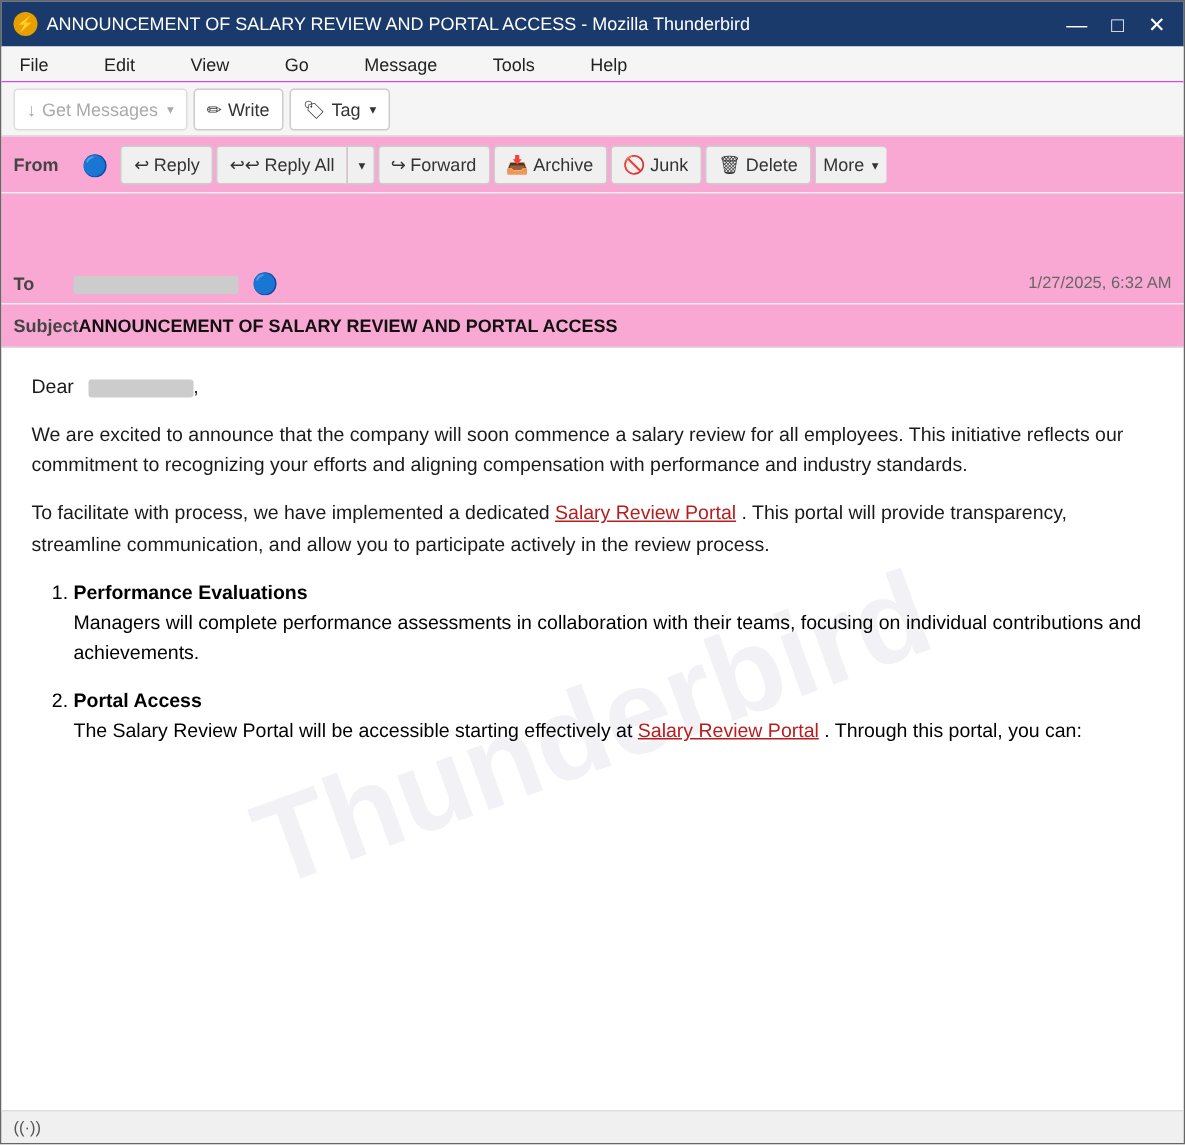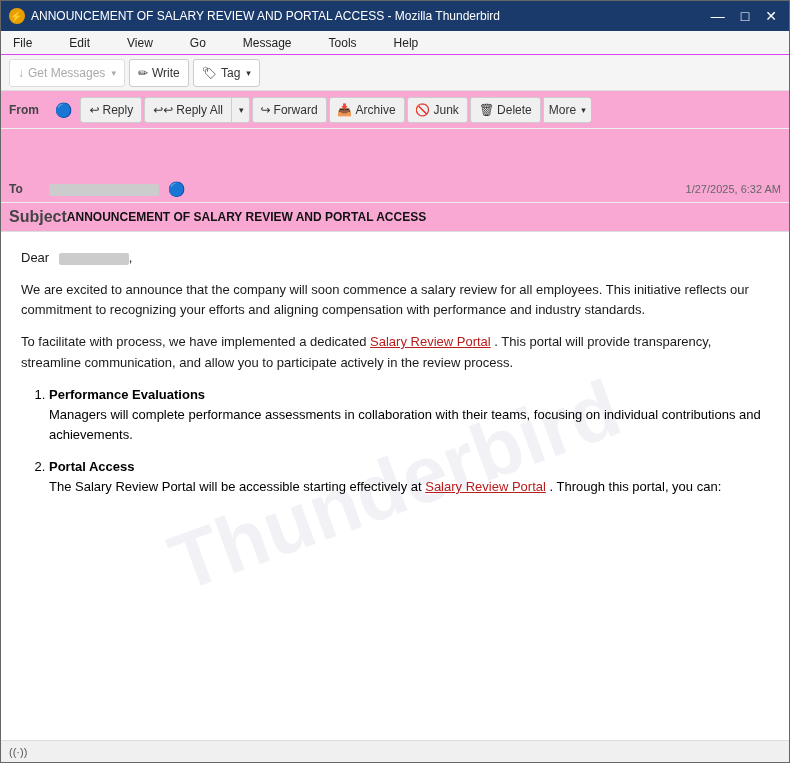--- a/index.html
+++ b/index.html
@@ -182,21 +182,21 @@
       font-size: 11px;
       color: #666;
     }
     .email-subject-row {
       padding: 4px 8px;
       height: 28px;
       display: flex;
       align-items: center;
     }
     .subject-label {
-      font-size: 16px;
+      font-size: 12px;
       color: #444;
       font-weight: bold;
       min-width: 40px;
     }
     .subject-value {
       font-size: 12px;
       font-weight: bold;
       color: #111;
     }
     

